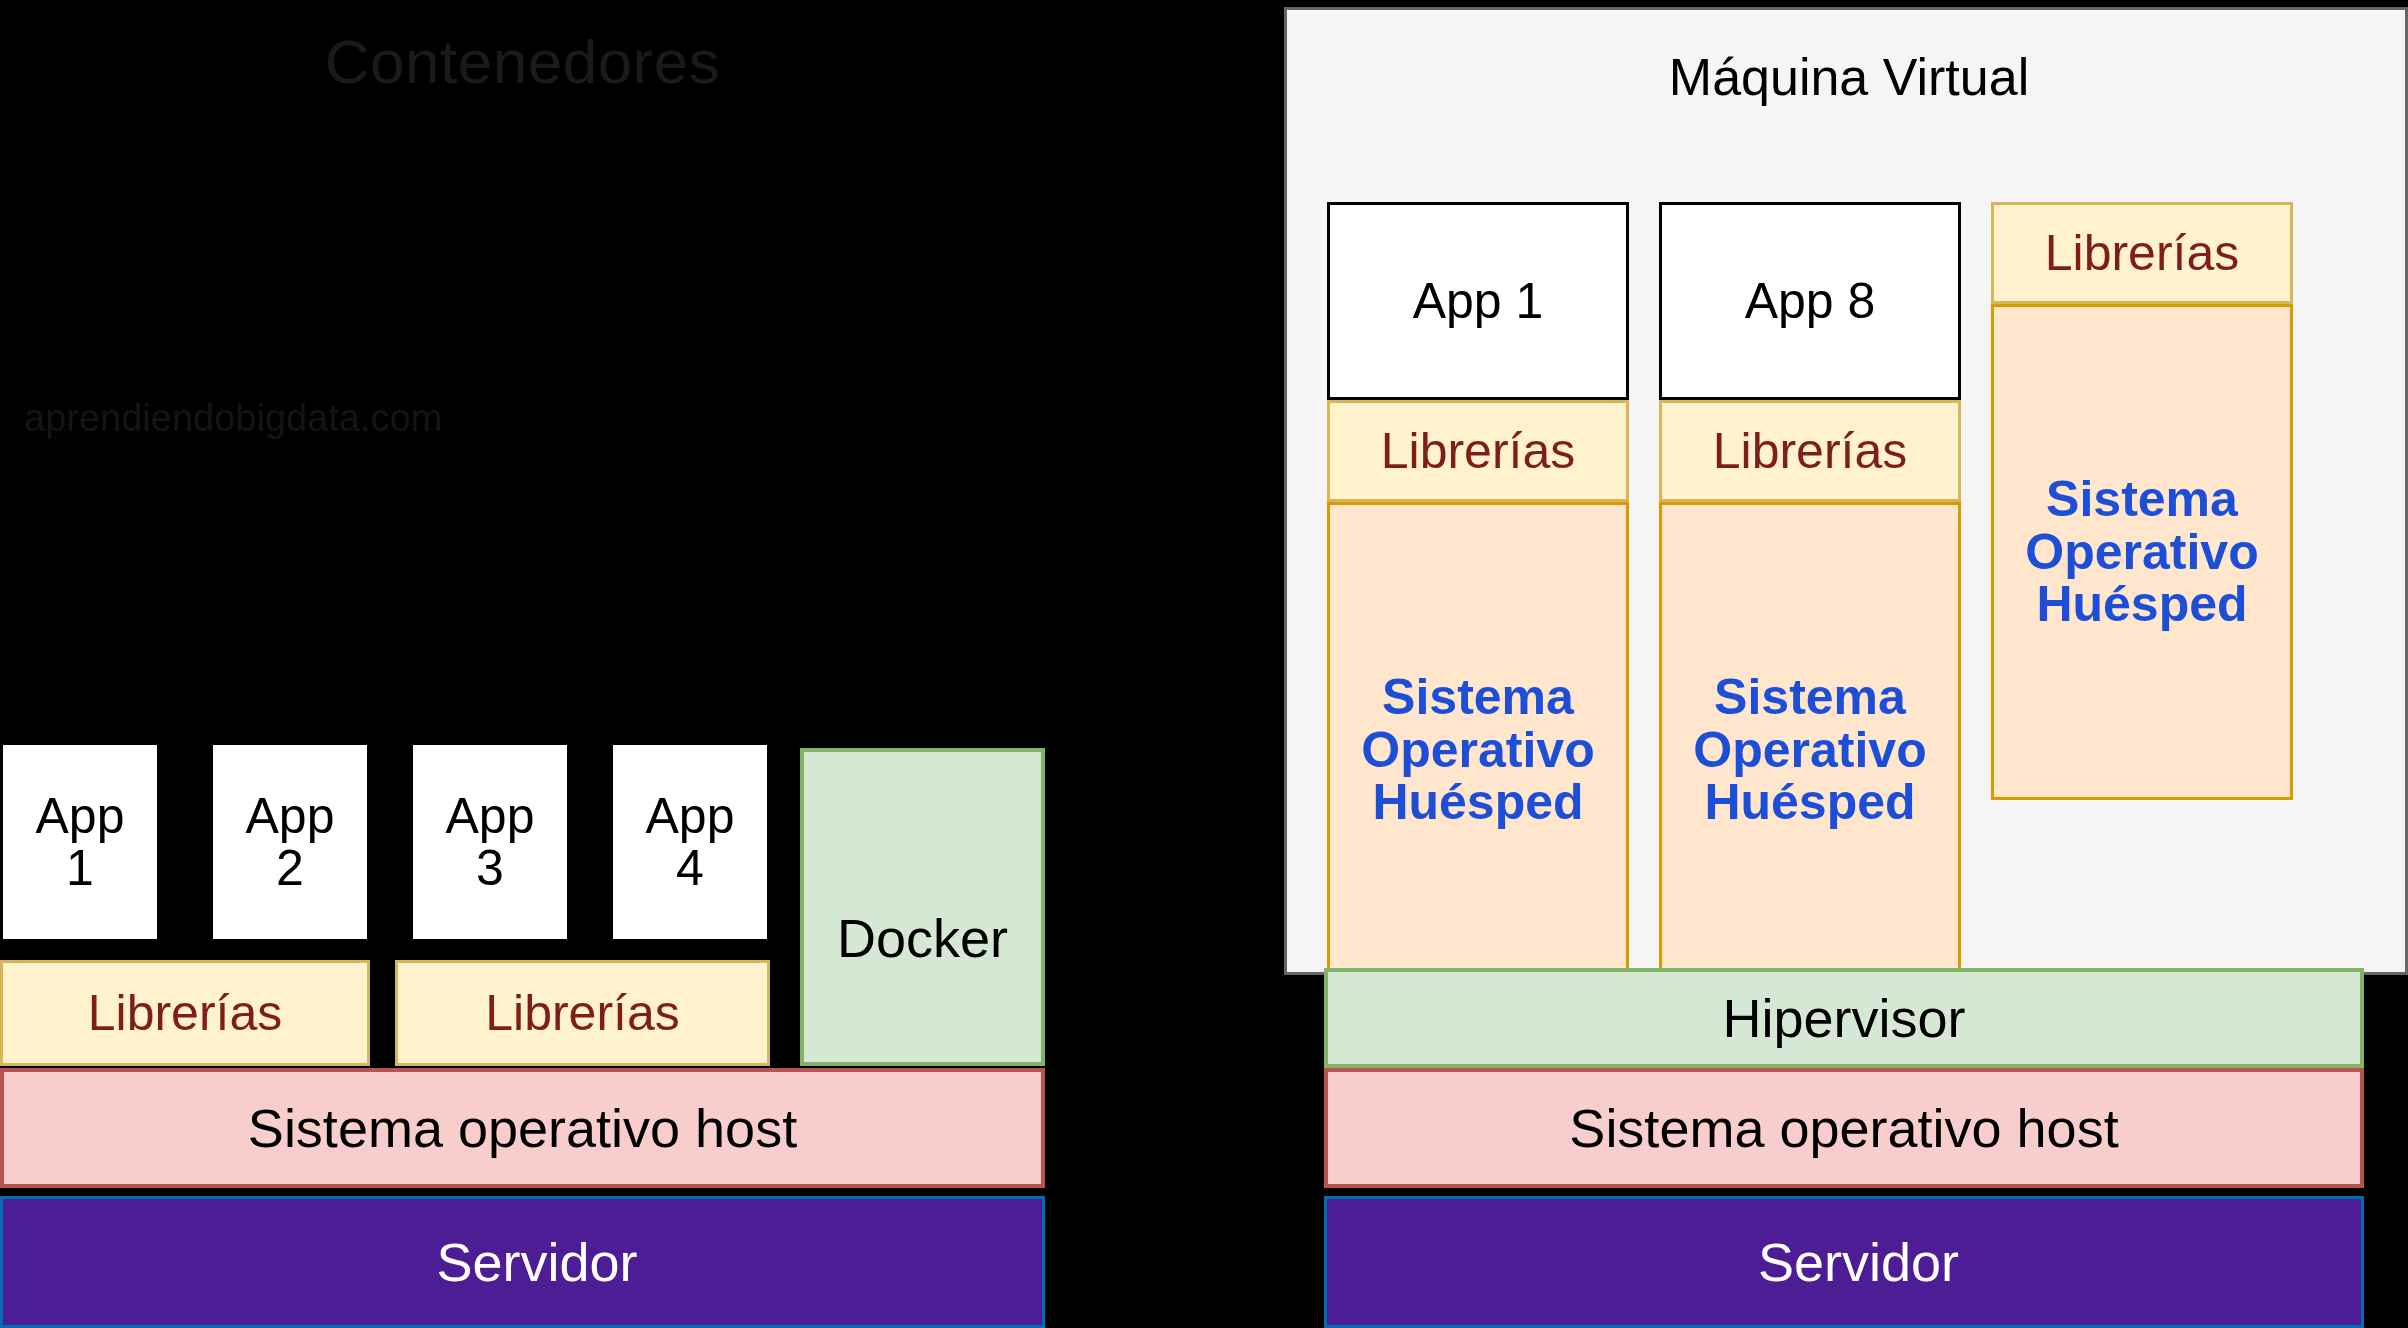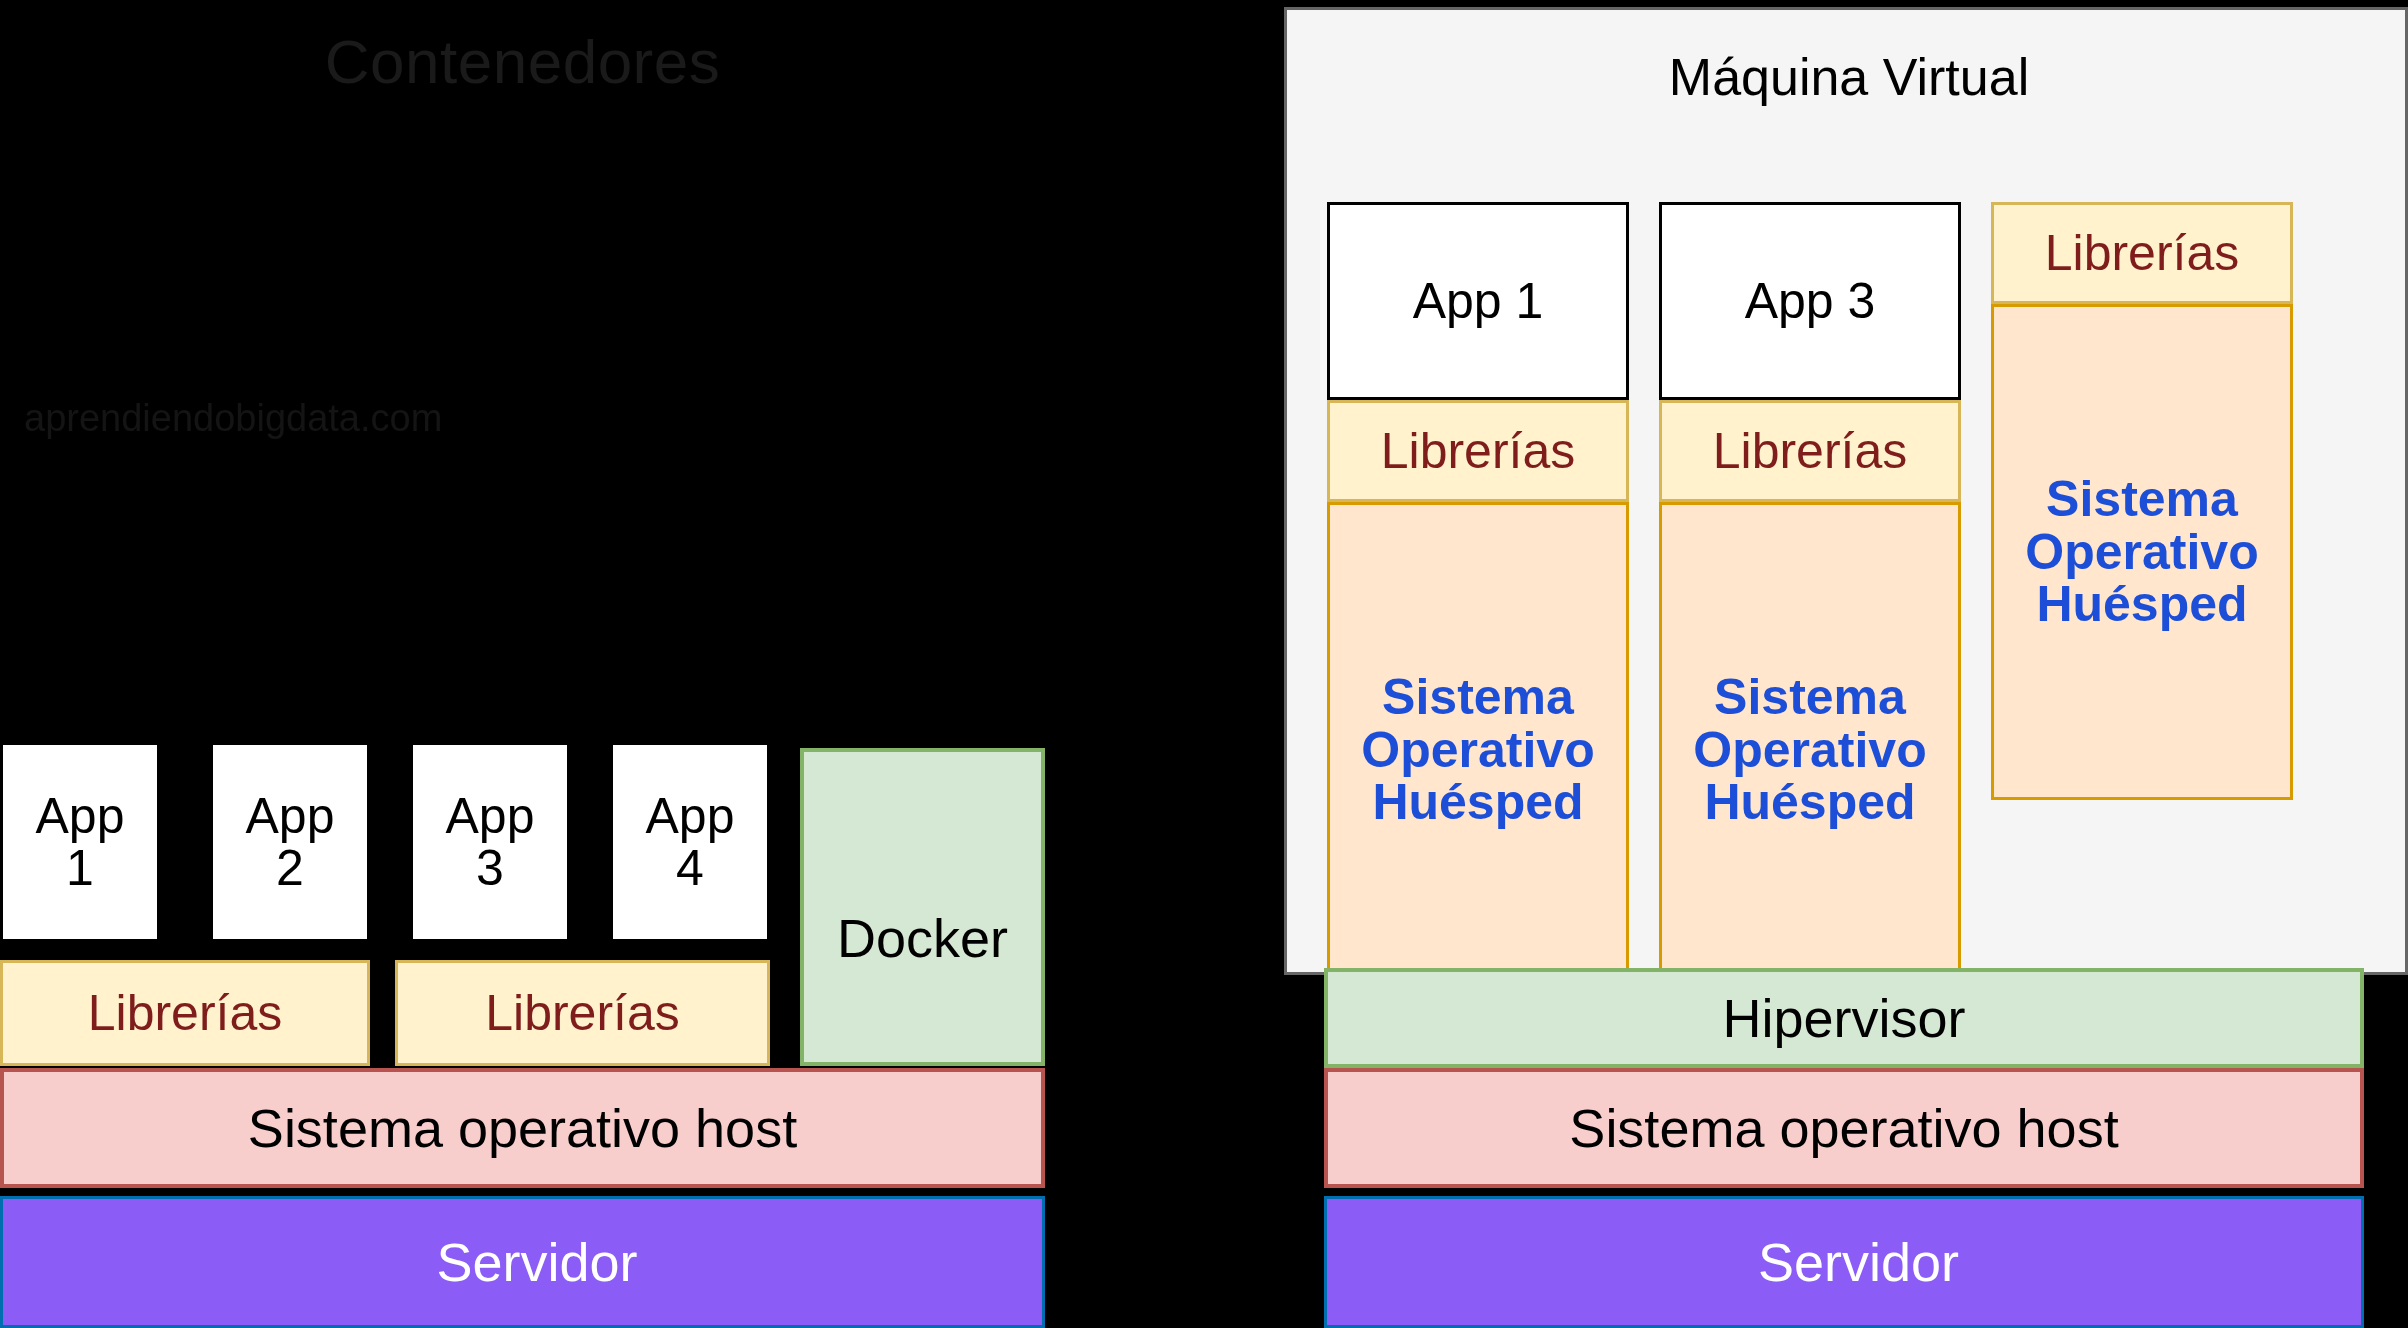--- a/index.html
+++ b/index.html
@@ -30,21 +30,21 @@
   .lib-box{
     background:#fff2cc;border:3px solid #d6b656;color:#7f1d1d;font-size:50px;
   }
   .docker-box{
     background:#d5e8d4;border:4px solid #82b366;color:#000000;font-size:54px;
   }
   .host-os-box{
     background:#f8cecc;border:4px solid #b85450;color:#000000;font-size:54px;text-align:right;
   }
   .server-box{
-    background:#8b5cf6;border:3px solid #006eaf;color:#ffffff;font-size:54px;padding-left:29px;
+    background:#4c1d95;border:3px solid #006eaf;color:#ffffff;font-size:54px;padding-left:29px;
   }
   .hyper-box{
     background:#d5e8d4;border:4px solid #82b366;color:#000000;font-size:54px;
   }
 
   
   #l-app1{left:0px;  top:742px;width:160px;height:200px;}
   #l-app2{left:210px;top:742px;width:160px;height:200px;}
   #l-app3{left:410px;top:742px;width:160px;height:200px;}
   #l-app4{left:610px;top:742px;width:160px;height:200px;}
@@ -133,21 +133,21 @@
       <div class="ctr app-box vm-app">App 1</div>
       <div class="ctr lib-box vm-lib">Librerías</div>
       <div class="ctr guest-box vm-guest">
         <span class="gl">Sistema</span>
         <span class="gl">Operativo</span>
         <span class="gl">Huésped</span>
       </div>
     </div>
 
     <div class="vm-col c2">
-      <div class="ctr app-box vm-app">App 3</div>
+      <div class="ctr app-box vm-app">App 8</div>
       <div class="ctr lib-box vm-lib">Librerías</div>
       <div class="ctr guest-box vm-guest">
         <span class="gl">Sistema</span>
         <span class="gl">Operativo</span>
         <span class="gl">Huésped</span>
       </div>
     </div>
 
     <div class="vm-col c3">
       <div class="ctr lib-box vm-lib">Librerías</div>

